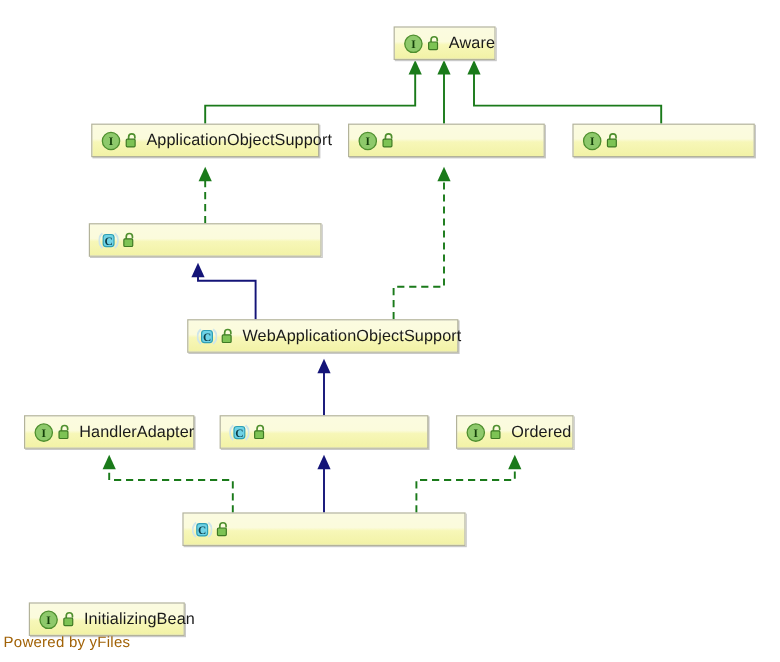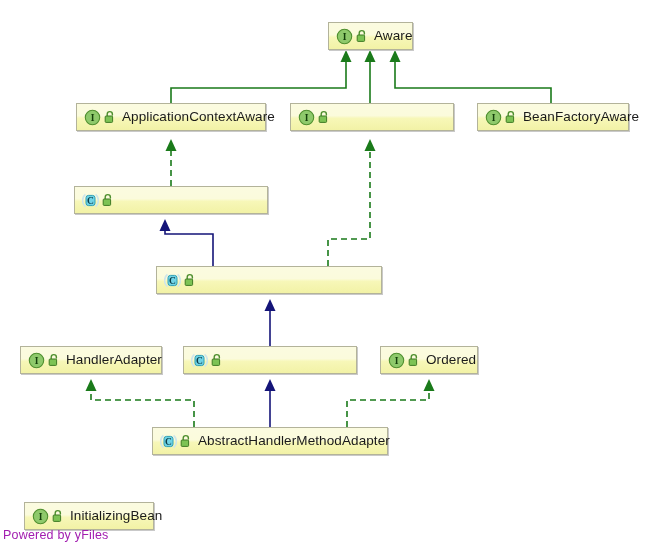--- a/index.html
+++ b/index.html
@@ -58,21 +58,21 @@
     color: #1a1a1a;
     line-height: 1;
     letter-spacing: 0.1px;
   }
   #watermark {
     position: absolute;
     left: 3px;
     top: 528px;
     font-family: "Liberation Sans", sans-serif;
     font-size: 12.5px;
-    color: #a21caf;
+    color: #a16207;
     letter-spacing: 0.2px;
     user-select: none;
   }
 </style>
 </head>
 <body>
 
 <div id="diagram">
 
   <svg id="edge-layer" width="650" height="552" viewBox="0 0 650 552" xmlns="http://www.w3.org/2000/svg">
@@ -151,21 +151,21 @@
           <circle cx="8.5" cy="8.5" r="7.2" fill="#8ec96b" stroke="#4e8f2e" stroke-width="1.1"></circle>
           <text x="8.5" y="12.1" text-anchor="middle" font-family="&quot;Liberation Serif&quot;, serif" font-size="9.5" font-weight="bold" fill="#14400a">I</text>
         </svg>
       </span>
     <span class="lock-icon">
         <svg width="13" height="14" viewBox="0 0 13 14">
           <path d="M3.2 6.2 V4.2 A2.6 2.6 0 0 1 8.4 4.2 V5.0" fill="none" stroke="#4e8f2e" stroke-width="1.4" stroke-linecap="round"></path>
           <rect x="1.2" y="6" width="7.4" height="6.4" rx="0.9" ry="0.9" fill="#7dc354" stroke="#3f7a24" stroke-width="1"></rect>
         </svg>
       </span>
-    <span class="node-label">ApplicationContextAware</span>
+    <span class="node-label">ApplicationObjectSupport</span>
   </div>
 
   <div class="uml-node" style="left: 290px; top: 103px; width: 164px;">
     <span class="node-icon">
         <svg width="17" height="17" viewBox="0 0 17 17">
           <circle cx="8.5" cy="8.5" r="7.2" fill="#8ec96b" stroke="#4e8f2e" stroke-width="1.1"></circle>
           <text x="8.5" y="12.1" text-anchor="middle" font-family="&quot;Liberation Serif&quot;, serif" font-size="9.5" font-weight="bold" fill="#14400a">I</text>
         </svg>
       </span>
     <span class="lock-icon">
@@ -182,21 +182,20 @@
           <circle cx="8.5" cy="8.5" r="7.2" fill="#8ec96b" stroke="#4e8f2e" stroke-width="1.1"></circle>
           <text x="8.5" y="12.1" text-anchor="middle" font-family="&quot;Liberation Serif&quot;, serif" font-size="9.5" font-weight="bold" fill="#14400a">I</text>
         </svg>
       </span>
     <span class="lock-icon">
         <svg width="13" height="14" viewBox="0 0 13 14">
           <path d="M3.2 6.2 V4.2 A2.6 2.6 0 0 1 8.4 4.2 V5.0" fill="none" stroke="#4e8f2e" stroke-width="1.4" stroke-linecap="round"></path>
           <rect x="1.2" y="6" width="7.4" height="6.4" rx="0.9" ry="0.9" fill="#7dc354" stroke="#3f7a24" stroke-width="1"></rect>
         </svg>
       </span>
-    <span class="node-label">BeanFactoryAware</span>
   </div>
 
   <div class="uml-node" style="left: 74px; top: 186px; width: 194px;">
     <span class="node-icon">
         <svg width="17" height="17" viewBox="0 0 17 17">
           <path d="M3.4 2.4 A 8 8 0 0 0 3.4 14.6" fill="none" stroke="#cfe6ea" stroke-width="1.6"></path>
           <path d="M13.6 2.4 A 8 8 0 0 1 13.6 14.6" fill="none" stroke="#cfe6ea" stroke-width="1.6"></path>
           <rect x="4" y="3.4" width="9" height="10.2" rx="2.4" ry="2.4" fill="#6fd3e6" stroke="#2f9fb5" stroke-width="1"></rect>
           <text x="8.5" y="12" text-anchor="middle" font-family="&quot;Liberation Serif&quot;, serif" font-size="9.5" font-weight="bold" fill="#0b3d47">C</text>
         </svg>
@@ -217,20 +216,21 @@
           <rect x="4" y="3.4" width="9" height="10.2" rx="2.4" ry="2.4" fill="#6fd3e6" stroke="#2f9fb5" stroke-width="1"></rect>
           <text x="8.5" y="12" text-anchor="middle" font-family="&quot;Liberation Serif&quot;, serif" font-size="9.5" font-weight="bold" fill="#0b3d47">C</text>
         </svg>
       </span>
     <span class="lock-icon">
         <svg width="13" height="14" viewBox="0 0 13 14">
           <path d="M3.2 6.2 V4.2 A2.6 2.6 0 0 1 8.4 4.2 V5.0" fill="none" stroke="#4e8f2e" stroke-width="1.4" stroke-linecap="round"></path>
           <rect x="1.2" y="6" width="7.4" height="6.4" rx="0.9" ry="0.9" fill="#7dc354" stroke="#3f7a24" stroke-width="1"></rect>
         </svg>
       </span>
+    <span class="node-label">WebApplicationObjectSupport</span>
   </div>
 
   <div class="uml-node" style="left: 20px; top: 346px; width: 142px;">
     <span class="node-icon">
         <svg width="17" height="17" viewBox="0 0 17 17">
           <circle cx="8.5" cy="8.5" r="7.2" fill="#8ec96b" stroke="#4e8f2e" stroke-width="1.1"></circle>
           <text x="8.5" y="12.1" text-anchor="middle" font-family="&quot;Liberation Serif&quot;, serif" font-size="9.5" font-weight="bold" fill="#14400a">I</text>
         </svg>
       </span>
     <span class="lock-icon">
@@ -283,21 +283,20 @@
           <rect x="4" y="3.4" width="9" height="10.2" rx="2.4" ry="2.4" fill="#6fd3e6" stroke="#2f9fb5" stroke-width="1"></rect>
           <text x="8.5" y="12" text-anchor="middle" font-family="&quot;Liberation Serif&quot;, serif" font-size="9.5" font-weight="bold" fill="#0b3d47">C</text>
         </svg>
       </span>
     <span class="lock-icon">
         <svg width="13" height="14" viewBox="0 0 13 14">
           <path d="M3.2 6.2 V4.2 A2.6 2.6 0 0 1 8.4 4.2 V5.0" fill="none" stroke="#4e8f2e" stroke-width="1.4" stroke-linecap="round"></path>
           <rect x="1.2" y="6" width="7.4" height="6.4" rx="0.9" ry="0.9" fill="#7dc354" stroke="#3f7a24" stroke-width="1"></rect>
         </svg>
       </span>
-    <span class="node-label">AbstractHandlerMethodAdapter</span>
   </div>
 
   <div class="uml-node" style="left: 24px; top: 502px; width: 130px;">
     <span class="node-icon">
         <svg width="17" height="17" viewBox="0 0 17 17">
           <circle cx="8.5" cy="8.5" r="7.2" fill="#8ec96b" stroke="#4e8f2e" stroke-width="1.1"></circle>
           <text x="8.5" y="12.1" text-anchor="middle" font-family="&quot;Liberation Serif&quot;, serif" font-size="9.5" font-weight="bold" fill="#14400a">I</text>
         </svg>
       </span>
     <span class="lock-icon">

